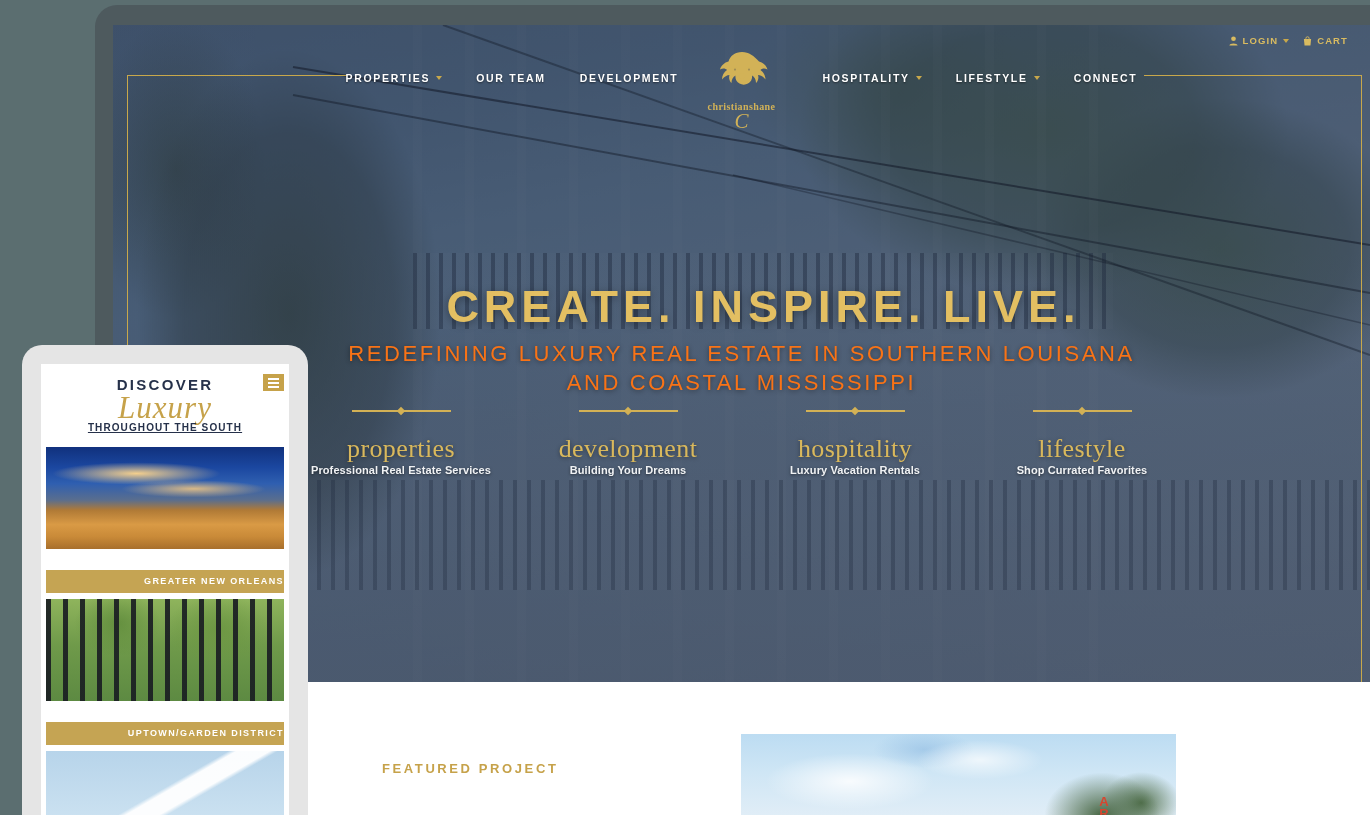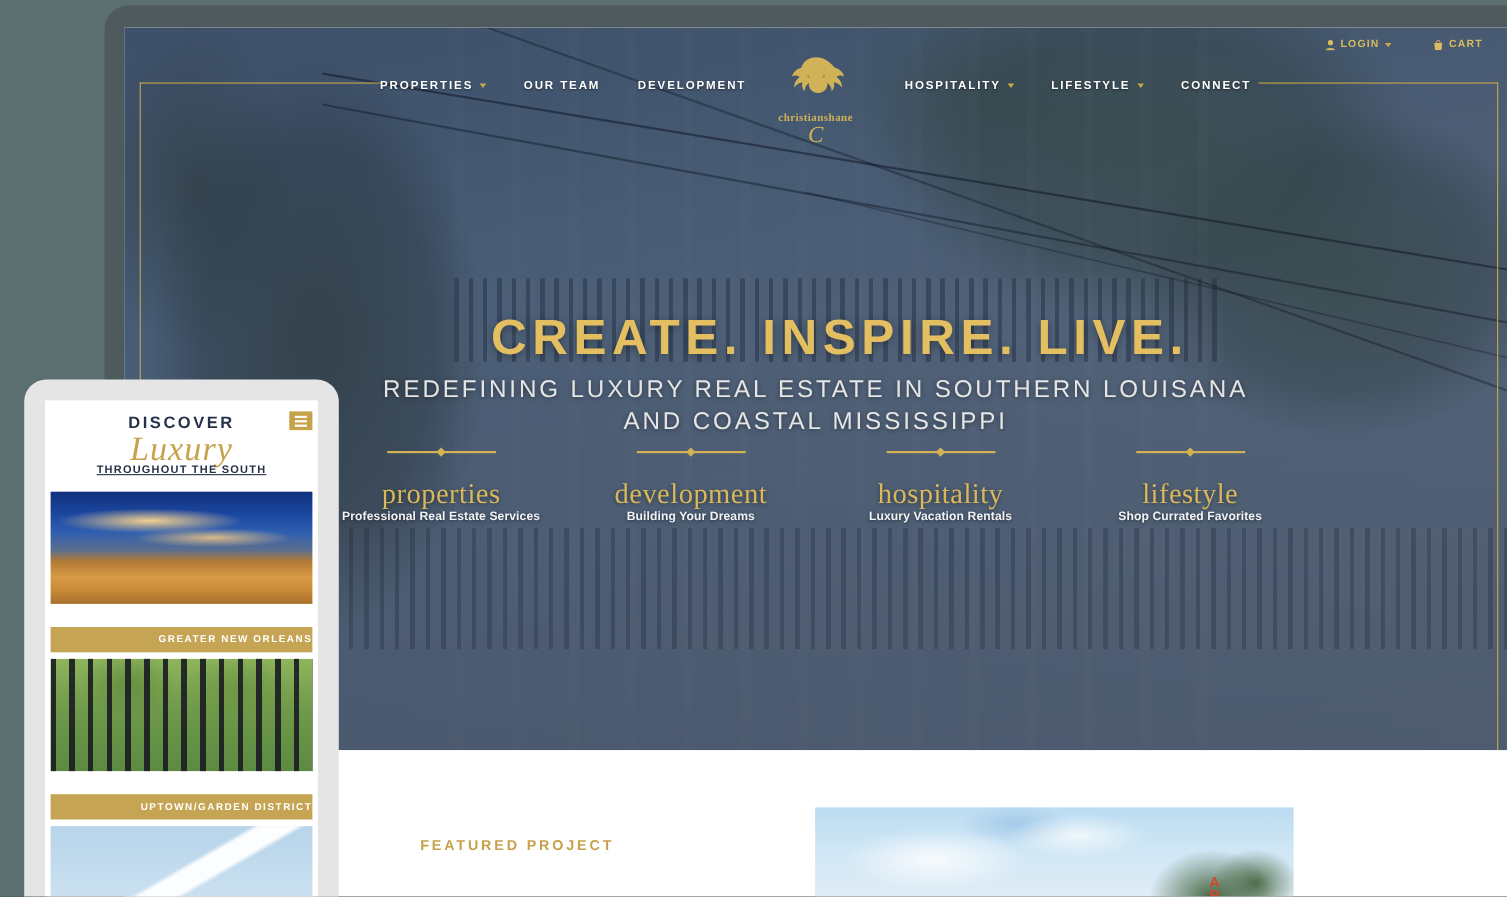--- a/index.html
+++ b/index.html
@@ -83,21 +83,21 @@
     border-left: 1.5px solid #c8a84b; border-top: 1.5px solid #c8a84b;
   }
   .frame-right {
     position: absolute; right: 8px; top: 50px; width: 218px; height: 607px;
     border-right: 1.5px solid #c8a84b; border-top: 1.5px solid #c8a84b;
   }
 
   
   .utilbar {
     position: absolute; right: 22px; top: 10px;
-    display: flex; align-items: center; gap: 38px;
+    display: flex; align-items: center; gap: 14px;
     z-index: 6;
   }
   .util-link {
     display: flex; align-items: center; gap: 5px;
     color: #d9bb60; font-size: 9.5px; font-weight: bold;
     letter-spacing: 1.1px; cursor: pointer;
   }
   .util-link svg { display: block; }
   .caret { width: 0; height: 0; border-left: 3.5px solid transparent; border-right: 3.5px solid transparent; border-top: 4px solid #c8a84b; }
 
@@ -130,21 +130,21 @@
 
   
   .hero-copy {
     position: absolute; left: 0; right: 0; top: 258px; text-align: center; z-index: 4;
   }
   .hero-title {
     color: #e3bf62; font-size: 45px; font-weight: bold; letter-spacing: 5px;
     line-height: 1.05; text-shadow: 0 2px 8px rgba(0,0,0,.35); padding-left: 44px;
   }
   .hero-sub {
-    color: #e5e5e5; font-size: 22px; font-weight: 300; letter-spacing: 2.6px;
+    color: #f97316; font-size: 22px; font-weight: 300; letter-spacing: 2.6px;
     line-height: 1.32; margin-top: 9px; text-shadow: 0 1px 5px rgba(0,0,0,.45);
   }
 
   
   .cats {
     position: absolute; left: 0; right: 0; top: 385px;
     display: flex; justify-content: center; z-index: 4;
   }
   .cat { width: 227px; text-align: center; cursor: pointer; }
   .cat-rule {

